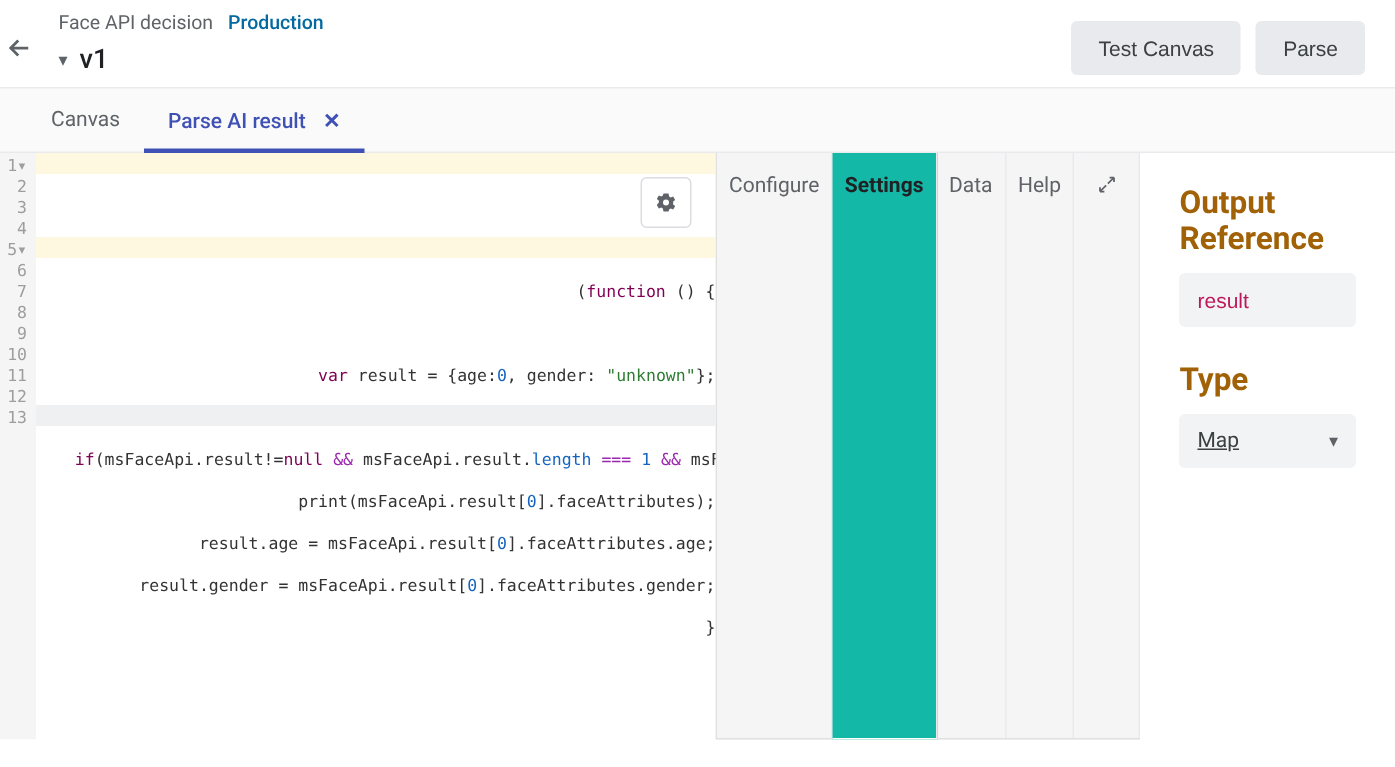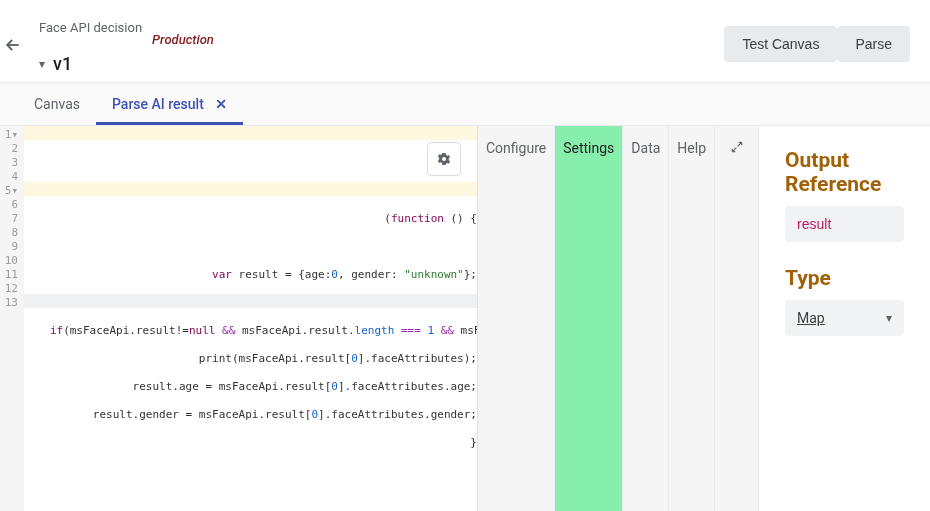--- a/index.html
+++ b/index.html
@@ -3,25 +3,25 @@
 <meta charset="utf-8">
 <style>
 * { box-sizing: border-box; margin: 0; padding: 0; }
 body { font-family: -apple-system, BlinkMacSystemFont, 'Segoe UI', Roboto, Arial, sans-serif; font-size: 14px; color: #333; background: #fff; width: 930px; height: 511px; overflow: hidden; }
 
 .header { display: flex; align-items: center; padding: 8px 20px 8px 3px; }
 .back-arrow { color: #5f6368; font-size: 22px; margin-right: 16px; margin-top: 12px; cursor: pointer; }
 .header-main { flex: 1; }
 .breadcrumb { display: flex; align-items: center; gap: 10px; font-size: 13px; }
 .breadcrumb-title { color: #5f6368; }
-.env-badge { color: #7f1d1d; font-style: italic; font-weight: 500; margin-top: 24px; }
+.env-badge { color: #0369a1; font-weight: 500; }
 .version-row { display: flex; align-items: center; gap: 8px; margin-top: 6px; }
 .version-chevron { color: #5f6368; font-size: 12px; }
 .version-text { font-size: 18px; font-weight: 500; color: #202124; }
-.header-actions { display: flex; margin-top: 6px; }
+.header-actions { display: flex; gap: 10px; margin-top: 6px; }
 .btn { background: #e8eaed; border: none; padding: 10px 18px; border-radius: 4px; font-size: 14px; color: #3c4043; cursor: pointer; }
 
 .subheader { display: flex; align-items: center; padding: 0 18px; border-top: 1px solid #e8eaed; border-bottom: 1px solid #e8eaed; background: #fafafa; height: 44px; }
 .tab { padding: 12px 16px; color: #5f6368; cursor: pointer; position: relative; }
 .tab.active { color: #3f51b5; font-weight: 500; }
 .tab.active::after { content:''; position:absolute; left:0; right:0; bottom:-1px; height:3px; background:#3f51b5; }
 .tab-close { margin-left: 8px; font-weight: bold; }
 
 .main { display: flex; height: calc(511px - 120px); }
 
@@ -41,21 +41,21 @@
 .num { color: #1565c0; }
 .str { color: #2e7d32; }
 .op { color: #9c27b0; }
 .prop { color: #1565c0; }
 .null { color: #7f0055; }
 .gear-btn { position: absolute; top: 16px; right: 16px; width: 34px; height: 34px; border: 1px solid #dadce0; border-radius: 4px; background: #fff; display:flex; align-items:center; justify-content:center; cursor:pointer; color:#5f6368; z-index:5; }
 
 .right-panel { flex: 1; display: flex; }
 .right-tabs { display: flex; border-bottom: 1px solid #e0e0e0; background: #f5f5f5; }
 .rtab { flex: 1; text-align: center; padding: 14px 8px; color: #5f6368; cursor: pointer; font-size: 14px; border-right: 1px solid #e8eaed; }
-.rtab.active { background: #86efac; color: #202124; font-weight: 400; border-bottom: 1px solid #fff; margin-bottom: -1px; }
+.rtab.active { background: #14b8a6; color: #202124; font-weight: 700; border-bottom: 1px solid #fff; margin-bottom: -1px; }
 .rtab.icon-only { flex: 0 0 44px; }
 .right-body { padding: 22px 26px; }
 .field-label { font-size: 21px; color: #a16207; font-weight: 700; margin-bottom: 10px; }
 .text-input { width: 100%; padding: 10px 12px; background: #f1f3f4; border: none; border-radius: 4px; font-size: 14px; color: #be185d; margin-bottom: 24px; }
 .select-wrap { position: relative; }
 .select-input { width: 100%; padding: 10px 12px; background: #f1f3f4; border: none; border-radius: 4px; font-size: 14px; color: #3c4043; appearance: none; cursor: pointer; text-decoration: underline; }
 .select-chevron { position: absolute; right: 12px; top: 50%; transform: translateY(-50%); color: #5f6368; pointer-events: none; font-size: 12px; }
 </style>
 </head>
 <body>

